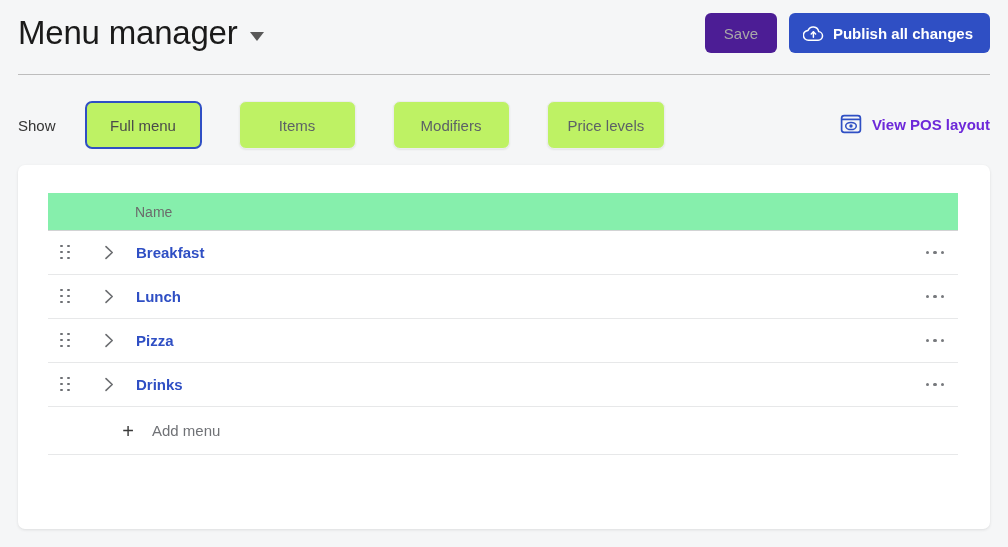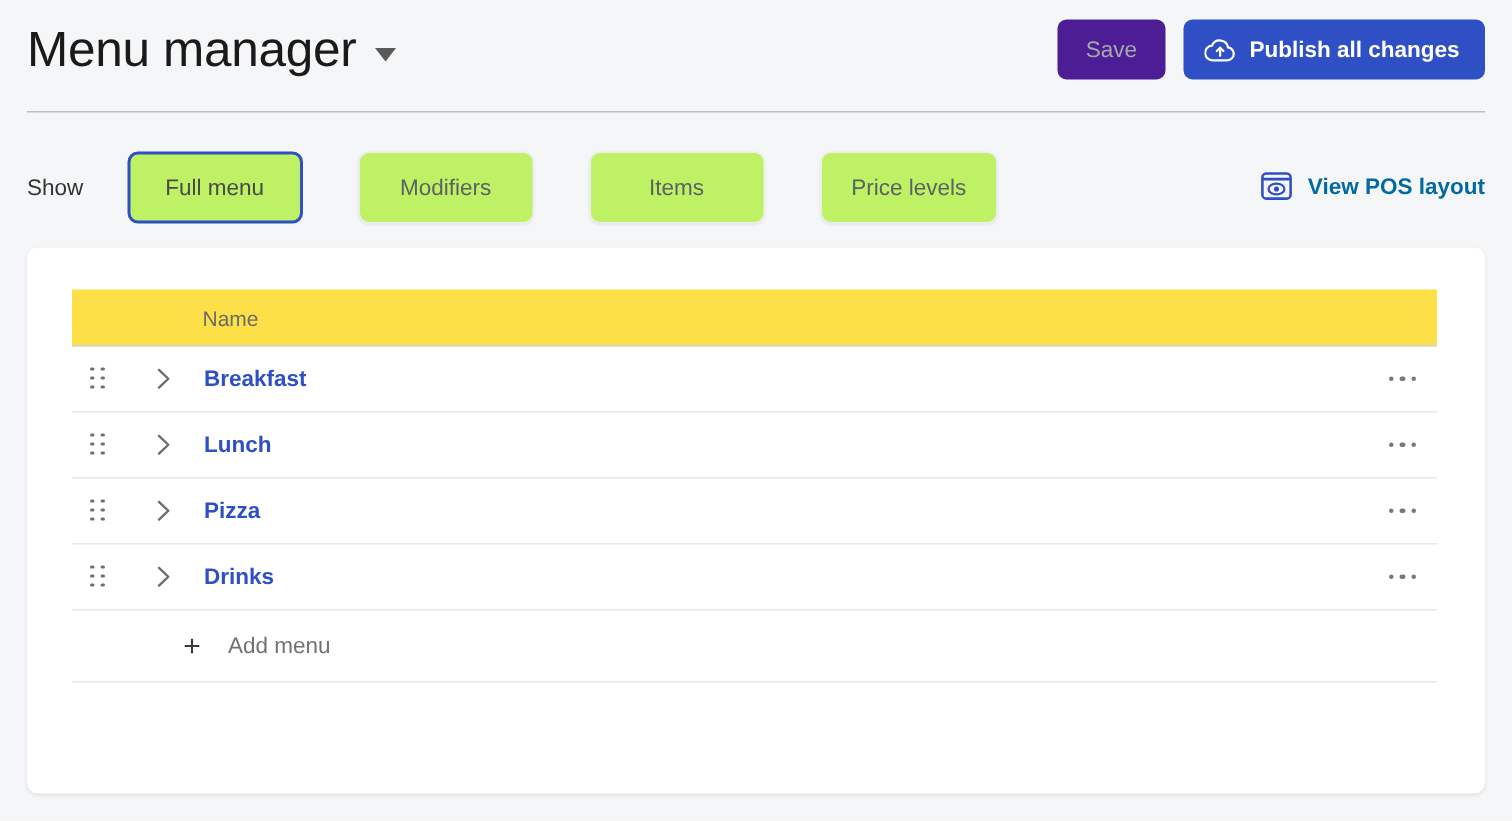--- a/index.html
+++ b/index.html
@@ -140,21 +140,21 @@
     box-shadow: none;
   }
 
   .pos-link {
     position: absolute;
     right: 18px;
     top: 113px;
     display: flex;
     align-items: center;
     gap: 10px;
-    color: #0369a1;
+    color: #6d28d9;
     font-size: 15px;
     font-weight: 700;
     cursor: pointer;
   }
 
   
   .card {
     position: absolute;
     left: 18px;
     top: 165px;
@@ -167,21 +167,21 @@
 
   .table {
     position: absolute;
     left: 30px;
     top: 28px;
     width: 910px;
   }
 
   .thead {
     height: 38px;
-    background: #fde047;
+    background: #86efac;
     border-bottom: 1px solid #d2d3d4;
     display: flex;
     align-items: center;
   }
 
   .th-name {
     margin-left: 87px;
     font-size: 14px;
     color: #6b6b6b;
   }
@@ -297,24 +297,24 @@
     <div class="hr-top"></div>
   </div>
 
   <div class="filters">
     <span class="show-label">Show</span>
 
     <div class="tab selected">
       <span>Full menu</span>
     </div>
     <div class="tab">
+      <span>Items</span>
+    </div>
+    <div class="tab">
       <span>Modifiers</span>
-    </div>
-    <div class="tab">
-      <span>Items</span>
     </div>
     <div class="tab">
       <span>Price levels</span>
     </div>
   </div>
 
   <div class="pos-link">
     <span style="display:flex;align-items:center;">
       <svg width="22" height="22" viewBox="0 0 22 22" fill="none" aria-hidden="true">
         <rect x="1.6" y="2.6" width="18.8" height="16.8" rx="2.6" stroke="#2f4fc4" stroke-width="1.7" fill="none"></rect>

